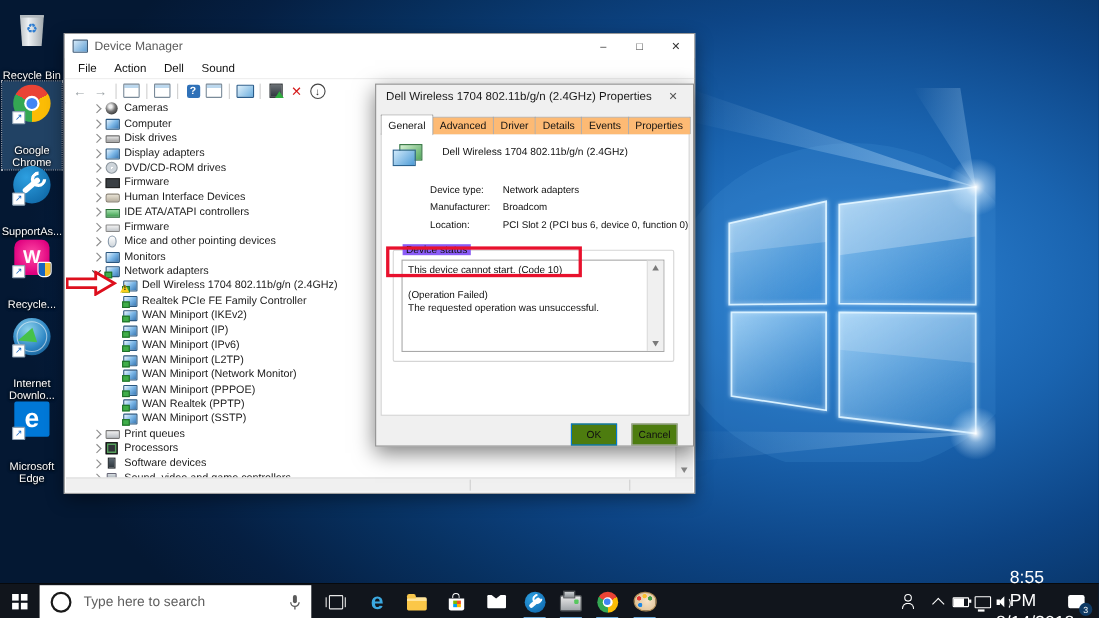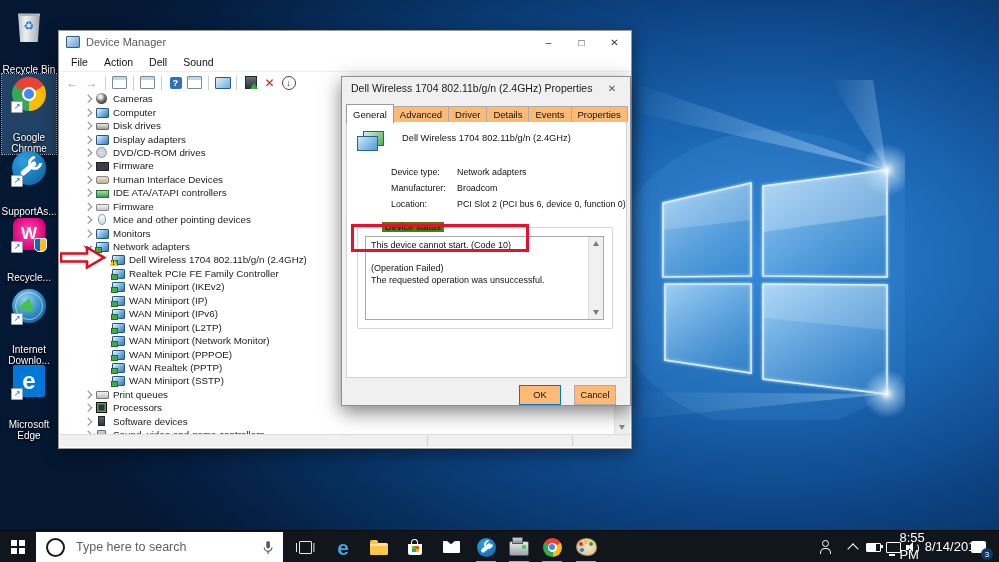--- a/index.html
+++ b/index.html
@@ -118,30 +118,30 @@
   .tabpage{position:absolute;left:4px;top:44px;width:281px;height:257px;background:#fff;border:1px solid #d2d2d2;box-sizing:border-box;overflow:hidden}
   .dev-icon{position:absolute;left:10px;top:9px;width:28px;height:21px}
   .dev-icon::before{content:"";position:absolute;left:6px;top:0;width:19px;height:13px;background:linear-gradient(135deg,#d6f2d4,#54a85e);border:1px solid #2a7038}
   .dev-icon::after{content:"";position:absolute;left:0;top:5px;width:19px;height:13px;background:linear-gradient(135deg,#cfe9fa,#4d9bd6);border:1px solid #2a628f}
   .dev-name{position:absolute;left:55px;top:11px;font-size:9.3px}
   .fields{position:absolute;left:0;top:44px;width:100%}
   .fieldrow{position:relative;height:16px}
   .flabel{position:absolute;left:44px;top:1px;font-size:8.9px}
   .fvalue{position:absolute;left:110px;top:1px;font-size:8.9px;white-space:nowrap}
   .groupbox{position:absolute;left:10px;top:105px;width:254px;height:100px;border:1px solid #d5d5d5;border-radius:2px}
-  .grouplabel{position:absolute;left:24px;top:-6px;background:#4d7c0f;padding:0 3px;font-size:9.3px}
+  .grouplabel{position:absolute;left:8px;top:-6px;background:#8b5cf6;padding:0 3px;font-size:9.3px}
   .statusbox{position:absolute;left:7px;top:8px;width:239px;height:84px;border:1px solid #a9a9a9;background:#fff;box-sizing:border-box}
   .statustext{position:absolute;left:5px;top:3px;right:18px;font-size:9px;line-height:11.5px}
   .sline{min-height:11.5px;white-space:nowrap}
   .sb-scroll{position:absolute;right:0;top:0;bottom:0;width:14px;background:#f0f0f0;border-left:1px solid #ddd}
   .sb-scroll::before,.sb-scroll::after{content:"";position:absolute;left:3.5px;width:0;height:0;
       border-left:3.5px solid transparent;border-right:3.5px solid transparent}
   .sb-scroll::before{top:4px;border-bottom:5px solid #7a7a7a}
   .sb-scroll::after{bottom:4px;border-top:5px solid #7a7a7a}
-  .btn{position:absolute;top:308px;width:42px;height:20px;background:#fdba74;border:1px solid #adadad;
+  .btn{position:absolute;top:308px;width:42px;height:20px;background:#4d7c0f;border:1px solid #adadad;
        display:flex;align-items:center;justify-content:center;font-size:9.3px;box-sizing:border-box}
   .btn-ok{left:177px;border-color:#0078d7}
   .btn-cancel{left:232px}
 
   
   .anno-rect{position:absolute;left:351px;top:224px;width:178px;height:28px;border:3px solid #e8112d;z-index:30;box-sizing:border-box}
   .anno-arrow{position:absolute;left:60px;top:246px;z-index:30}
 
   
   .taskbar{position:absolute;left:0;top:530px;width:999px;height:32px;background:#11151c;border-top:1px solid rgba(0,0,0,.55);z-index:40}
@@ -193,22 +193,22 @@
   .chevup{width:7px;height:7px;border-left:1.6px solid #fff;border-top:1.6px solid #fff;transform:rotate(45deg);margin-top:4px}
   .batt{width:13px;height:7px;border:1.2px solid #fff;border-radius:1px;position:relative;background:linear-gradient(90deg,#fff 0 70%,transparent 70%)}
   .batt::after{content:"";position:absolute;right:-3.4px;top:1px;width:2px;height:3.5px;background:#fff}
   .net{width:13px;height:9px;border:1.3px solid #fff;border-radius:1px;position:relative}
   .net::after{content:"";position:absolute;left:2.5px;bottom:-4px;width:6px;height:1.6px;background:#fff}
   .vol{position:relative;width:15px;height:12px}
   .vol::before{content:"";position:absolute;left:0;top:3.5px;width:3px;height:5px;background:#fff}
   .vol::after{content:"";position:absolute;left:2px;top:1px;border-top:5px solid transparent;border-bottom:5px solid transparent;border-right:5.5px solid #fff}
   .vol-arc{position:absolute;right:2px;top:1.5px;width:7px;height:9px;border:1.4px solid #fff;border-left:0;
       border-radius:0 50% 50% 0/0 50% 50% 0;border-top-color:rgba(255,255,255,.0);border-bottom-color:rgba(255,255,255,.0)}
-  .clock{position:absolute;left:918px;top:0;width:46px;height:32px;display:flex;justify-content:center;
-      align-items:center;color:#fff;font-size:13px;line-height:1.3}
+  .clock{position:absolute;left:918px;top:0;width:46px;height:32px;display:flex;flex-direction:column;justify-content:center;
+      align-items:center;color:#fff;font-size:16px;line-height:1.3}
   .action{position:absolute;left:962px;top:0;width:32px;height:32px;display:flex;align-items:center;justify-content:center}
   .ac-bubble{width:15px;height:12px;background:#fff;border-radius:2px;position:relative}
   .ac-bubble::after{content:"";position:absolute;bottom:-4px;left:2px;border:4px solid transparent;border-top-color:#fff;border-left-width:0}
   .badge{position:absolute;right:1px;bottom:3px;width:12px;height:12px;border-radius:50%;background:#0f3a64;color:#fff;
       font-size:8px;display:flex;align-items:center;justify-content:center}
 </style>
 </head>
 <body>
 
 <div class="wall">

